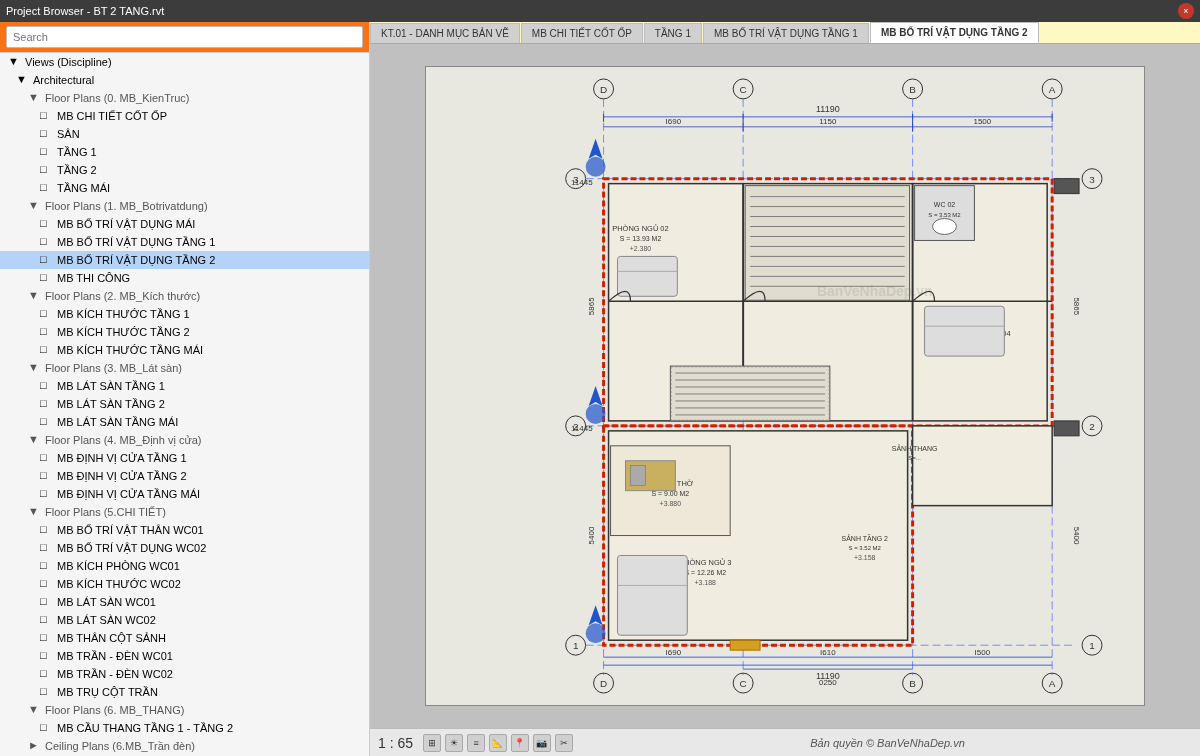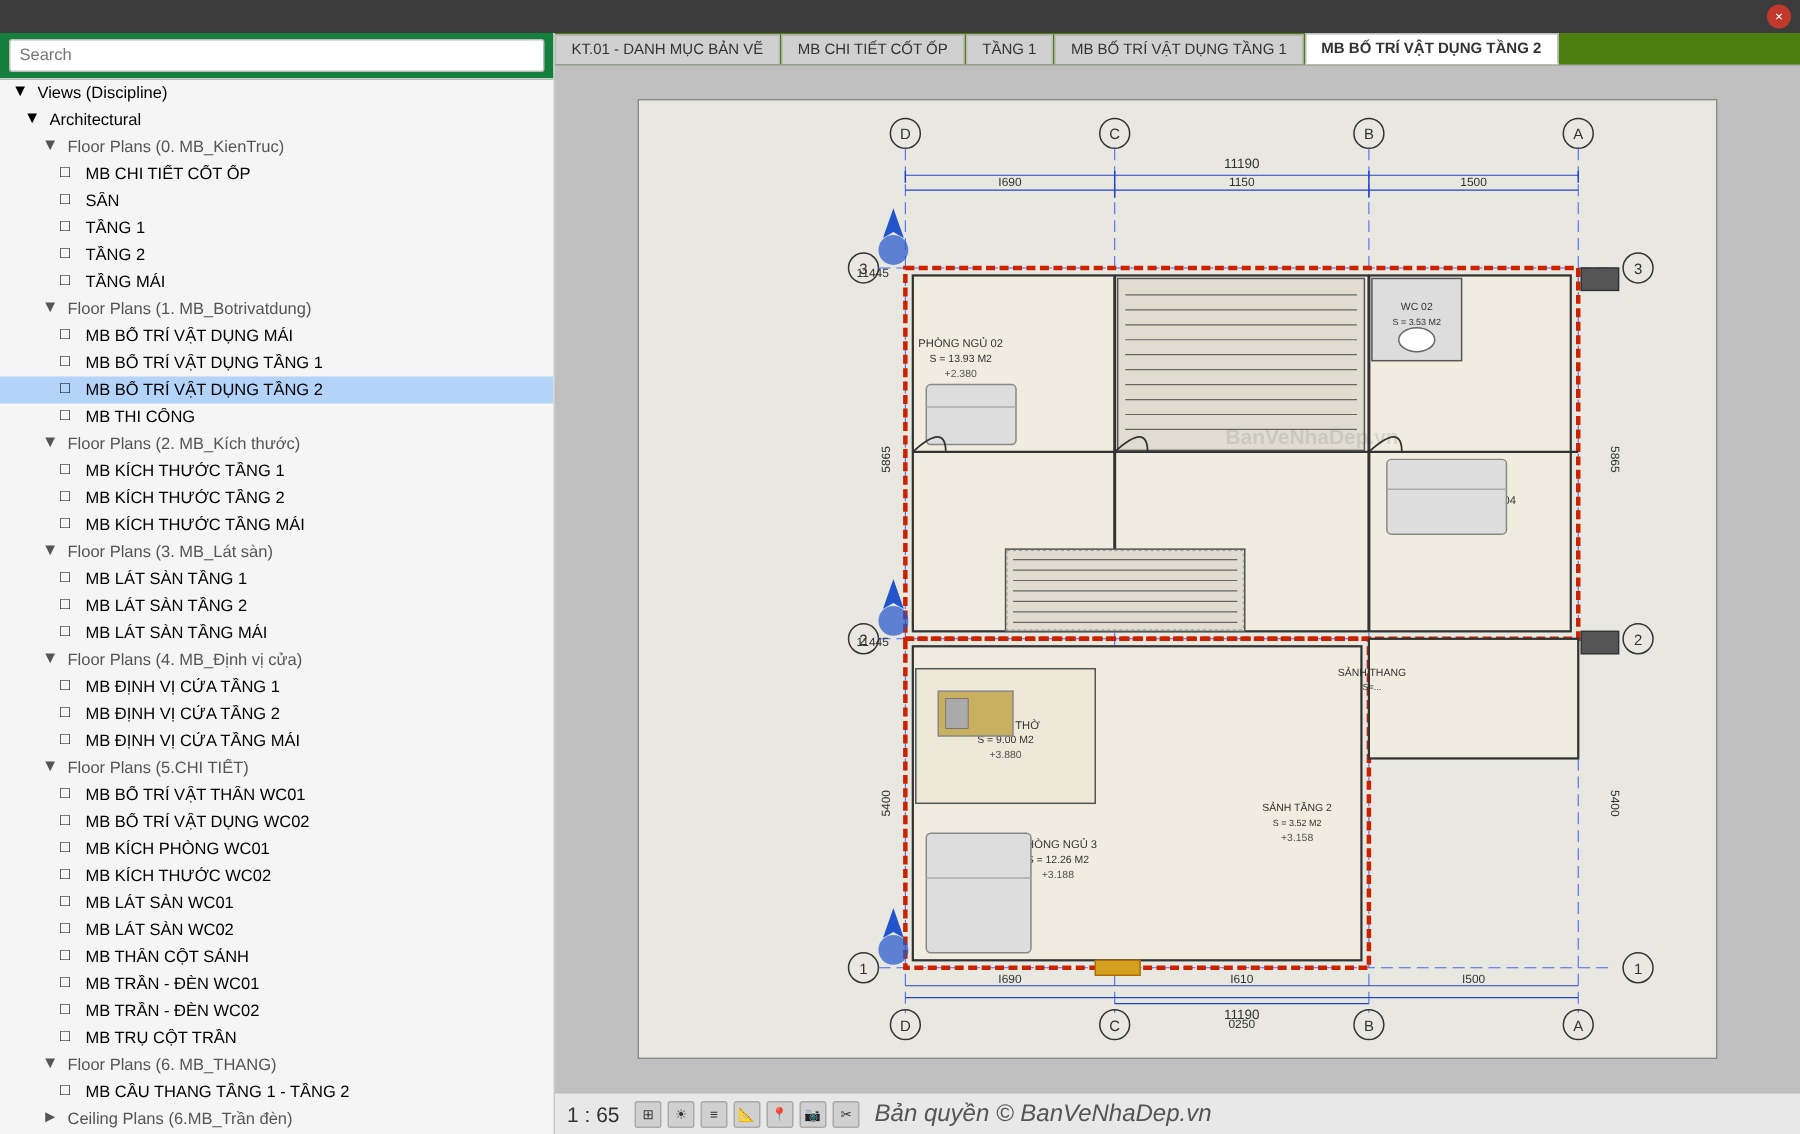--- a/index.html
+++ b/index.html
@@ -8,51 +8,51 @@
     
     .app-container { display: flex; flex-direction: column; width: 1200px; height: 756px; }
     .title-bar { display: flex; align-items: center; background: #3c3c3c; color: #fff; height: 22px; padding: 0 6px; font-size: 11px; flex-shrink: 0; }
     .title-bar-text { flex: 1; }
     .title-bar-close { width: 16px; height: 16px; background: #c0392b; border-radius: 50%; display: flex; align-items: center; justify-content: center; cursor: pointer; font-size: 9px; margin-left: auto; }
 
     .main-area { display: flex; flex: 1; overflow: hidden; }
 
     
     .sidebar { width: 370px; background: #f5f5f5; border-right: 1px solid #ccc; display: flex; flex-direction: column; flex-shrink: 0; overflow: hidden; }
-    .sidebar-header { display: flex; align-items: flex-start; padding: 4px 6px; border-bottom: 1px solid #ccc; background: #15803d; }
+    .sidebar-header { display: flex; align-items: flex-start; padding: 4px 6px; border-bottom: 1px solid #ccc; background: #f97316; }
     .sidebar-search { flex: 1; height: 22px; border: 1px solid #bbb; border-radius: 2px; padding: 0 6px; font-size: 11px; background: #fff; }
     .sidebar-tree { flex: 1; overflow-y: auto; font-size: 11px; }
     .tree-item { padding: 2px 0 2px 8px; cursor: pointer; white-space: nowrap; display: flex; align-items: center; }
     .tree-item .icon { display: inline-block; width: 14px; height: 14px; margin-right: 3px; flex-shrink: 0; }
     .tree-label { overflow: hidden; text-overflow: ellipsis; }
     .indent-1 { padding-left: 16px; }
     .indent-2 { padding-left: 28px; }
     .indent-3 { padding-left: 40px; }
     .group-sub { color: #555; }
     .item-selected-highlight { background: #b3d4f8 !important; }
 
     
-    .tab-bar { background: #4d7c0f; display: flex; align-items: flex-end; border-bottom: 1px solid #aaa; flex-shrink: 0; overflow: hidden; }
+    .tab-bar { background: #fef9c3; display: flex; align-items: flex-end; border-bottom: 1px solid #aaa; flex-shrink: 0; overflow: hidden; }
     .tab { padding: 4px 10px; font-size: 10px; border: 1px solid #bbb; border-bottom: none; background: #d0d0d0; cursor: pointer; white-space: nowrap; margin-right: 1px; color: #333; }
     .tab.active { background: #fff; border-bottom: 1px solid #fff; font-weight: bold; }
 
     
     .content-area { flex: 1; display: flex; flex-direction: column; background: #c8c8c8; overflow: hidden; }
     .drawing-viewport { flex: 1; background: #c0c0c0; position: relative; overflow: hidden; }
     .drawing-canvas { position: absolute; inset: 0; display: flex; align-items: center; justify-content: center; }
 
     
     .blueprint { background: #e8e8e0; width: 720px; height: 640px; position: relative; border: 1px solid #888; }
 
     
     .status-bar { height: 28px; background: #e8e8e8; border-top: 1px solid #bbb; display: flex; align-items: center; padding: 0 8px; font-size: 10px; color: #333; gap: 10px; }
     .status-scale { font-size: 14px; }
     .status-icons { display: flex; gap: 4px; align-items: center; }
     .status-icon { width: 18px; height: 18px; background: #d0d0d0; border: 1px solid #aaa; border-radius: 2px; display: flex; align-items: center; justify-content: center; font-size: 9px; cursor: pointer; }
-    .copyright-text { flex: 1; font-size: 16px; color: #555; }
+    .copyright-text { flex: 1; text-align: center; font-size: 11px; color: #555; }
 
     
     .watermark { position: absolute; top: 8px; right: 8px; background: rgba(255,255,255,0.9); border: 2px solid #e53e3e; padding: 3px 6px; display: flex; align-items: center; gap: 4px; font-size: 10px; }
     .watermark-house { width: 24px; height: 20px; }
     .watermark-text { font-size: 9px; font-weight: bold; line-height: 1.2; }
     .watermark-ban-ve { color: #000; font-size: 11px; font-weight: bold; }
     .watermark-nha-dep { color: #e53e3e; font-size: 11px; font-weight: bold; }
 
     
     .plan-watermark { position: absolute; top: 50%; left: 50%; transform: translate(-30%, -20%); font-size: 18px; color: rgba(100,100,100,0.25); font-weight: bold; pointer-events: none; white-space: nowrap; }
@@ -64,20 +64,21 @@
     .sidebar-tree::-webkit-scrollbar { width: 8px; }
     .sidebar-tree::-webkit-scrollbar-track { background: #f0f0f0; }
     .sidebar-tree::-webkit-scrollbar-thumb { background: #bbb; border-radius: 4px; }
   </style>
 </head>
 <body>
 
 <div class="app-container">
 
   <div class="title-bar">
+    <span class="title-bar-text">Project Browser - BT 2 TANG.rvt</span>
     <span class="title-bar-close">×</span>
   </div>
 
   <div class="main-area">
 
     <div class="sidebar">
       <div class="sidebar-header">
         <input class="sidebar-search" type="text" placeholder="Search" style="">
       </div>
       <div class="sidebar-tree">

